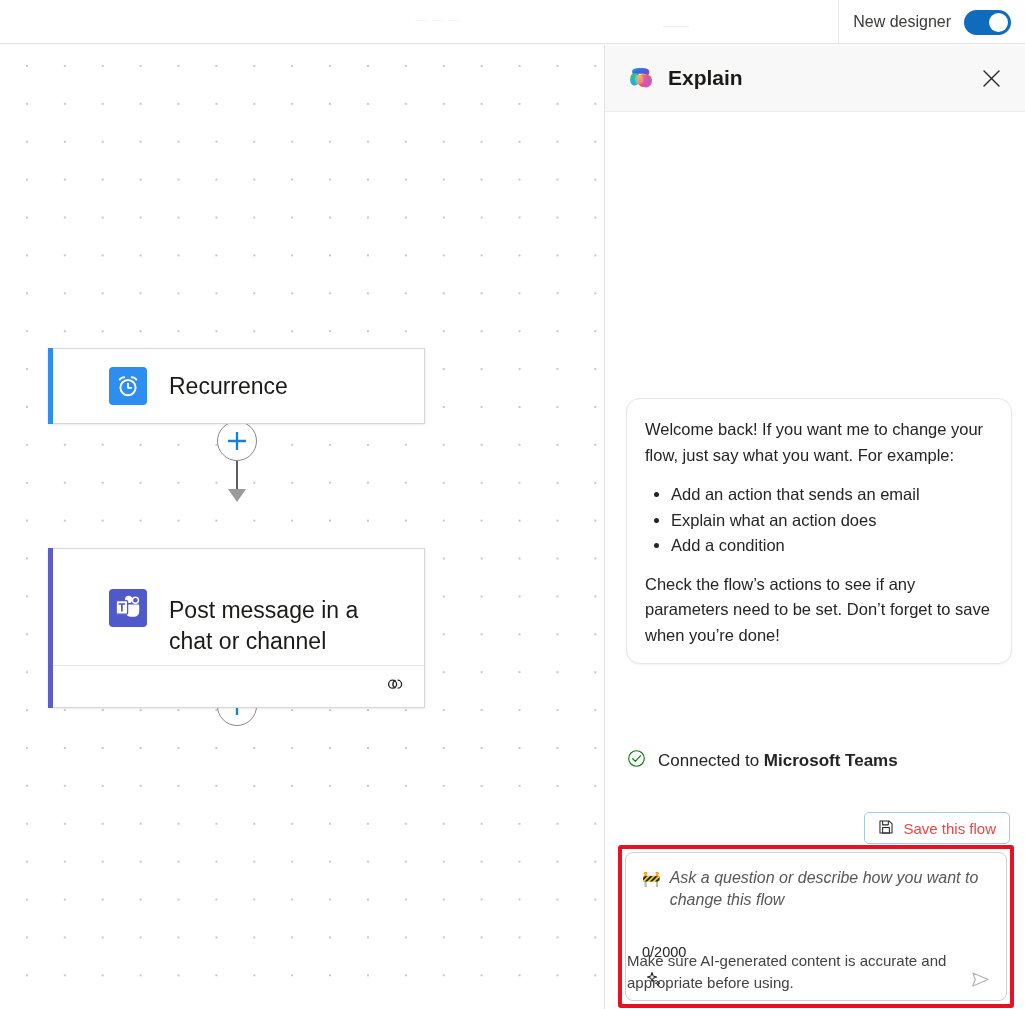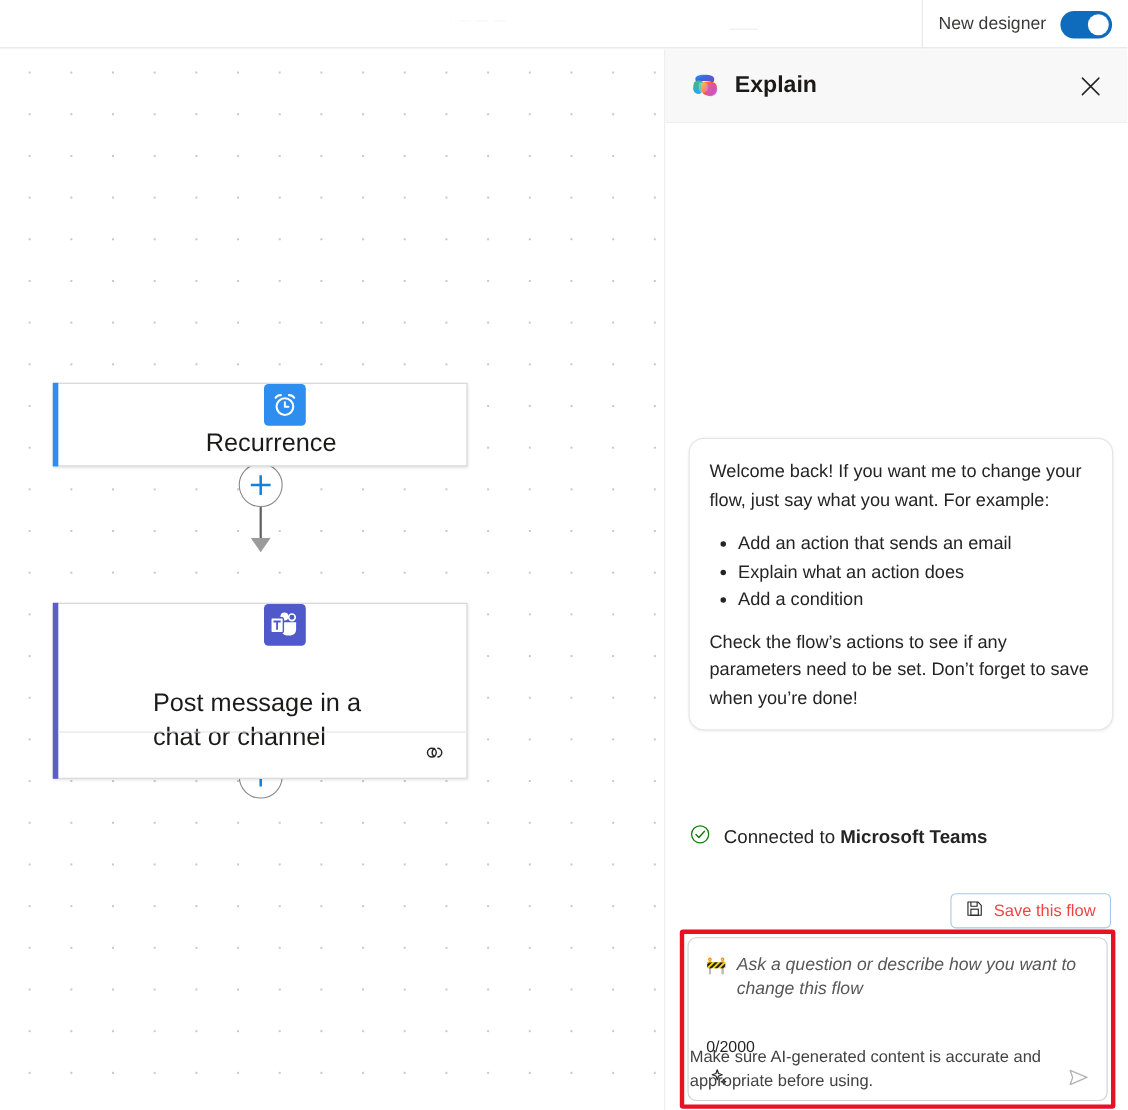--- a/index.html
+++ b/index.html
@@ -78,21 +78,20 @@
     box-shadow: 0 1.2px 3px rgba(0,0,0,0.10), 0 0.3px 1px rgba(0,0,0,0.07);
   }
   .node-accent {
     position: absolute; left: -1px; top: -1px;
     width: 5px; height: calc(100% + 2px);
   }
   .node-head {
     display: flex; align-items: center;
     padding: 0 16px 0 14px;
     height: 100%;
-    flex-direction: column;
   }
   .node-icon {
     width: 38px; height: 38px; border-radius: 4px;
     flex: none; margin-left: 46px;
     display: flex; align-items: center; justify-content: center;
   }
   .node-title {
     margin-left: 22px;
     font-size: 23px; color: #1b1a19;
     line-height: 1.33;

